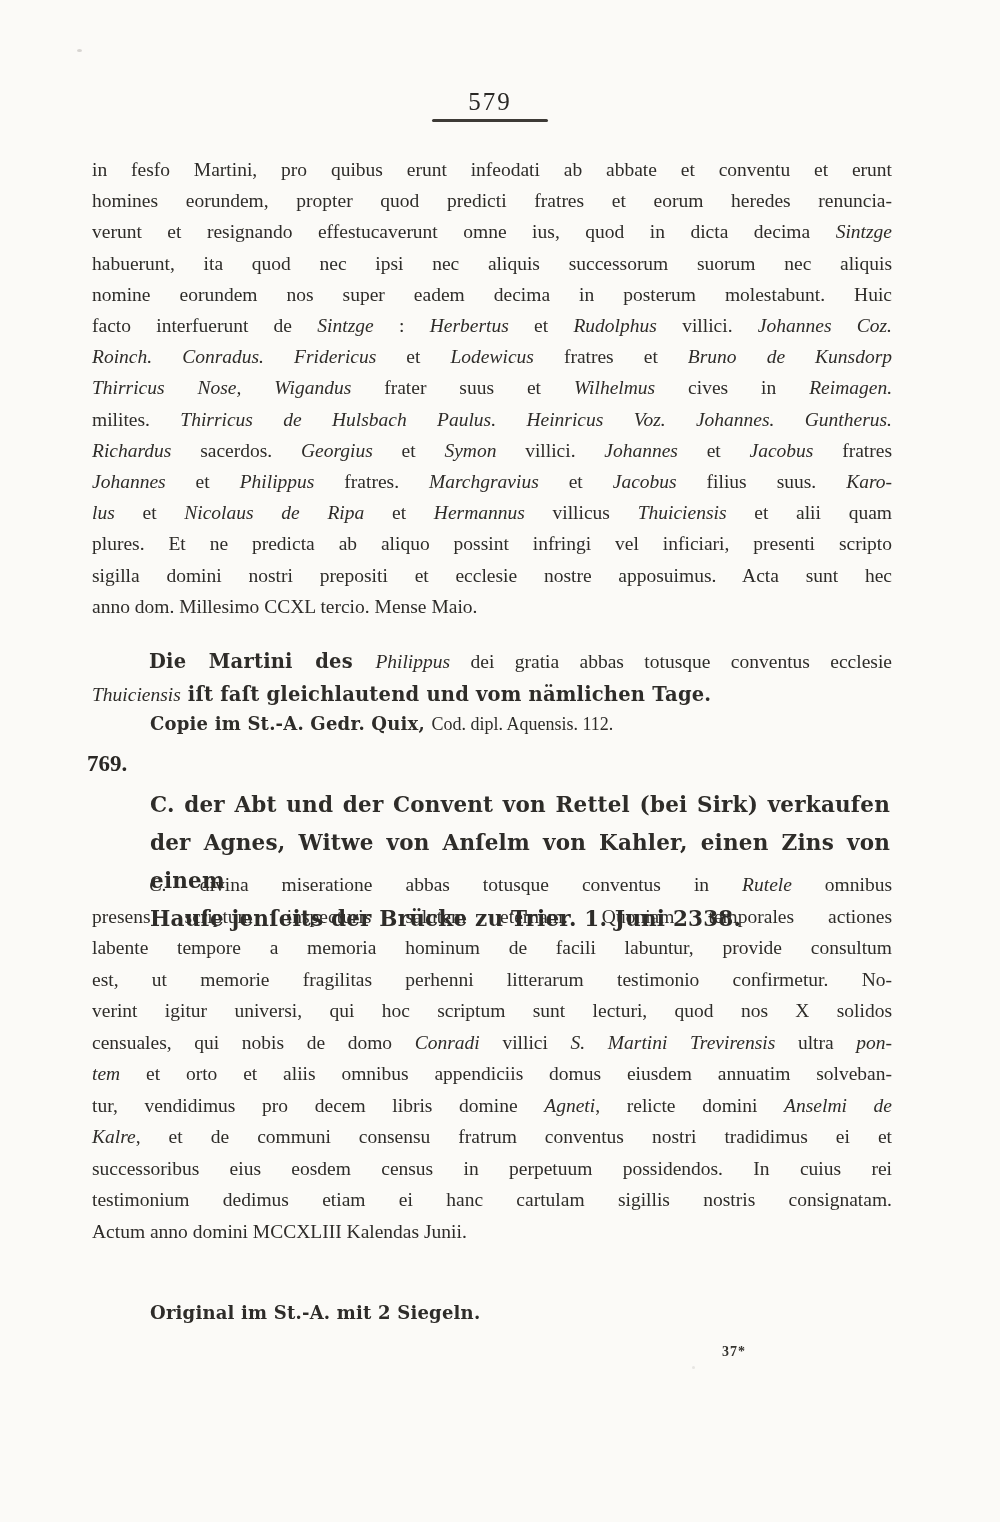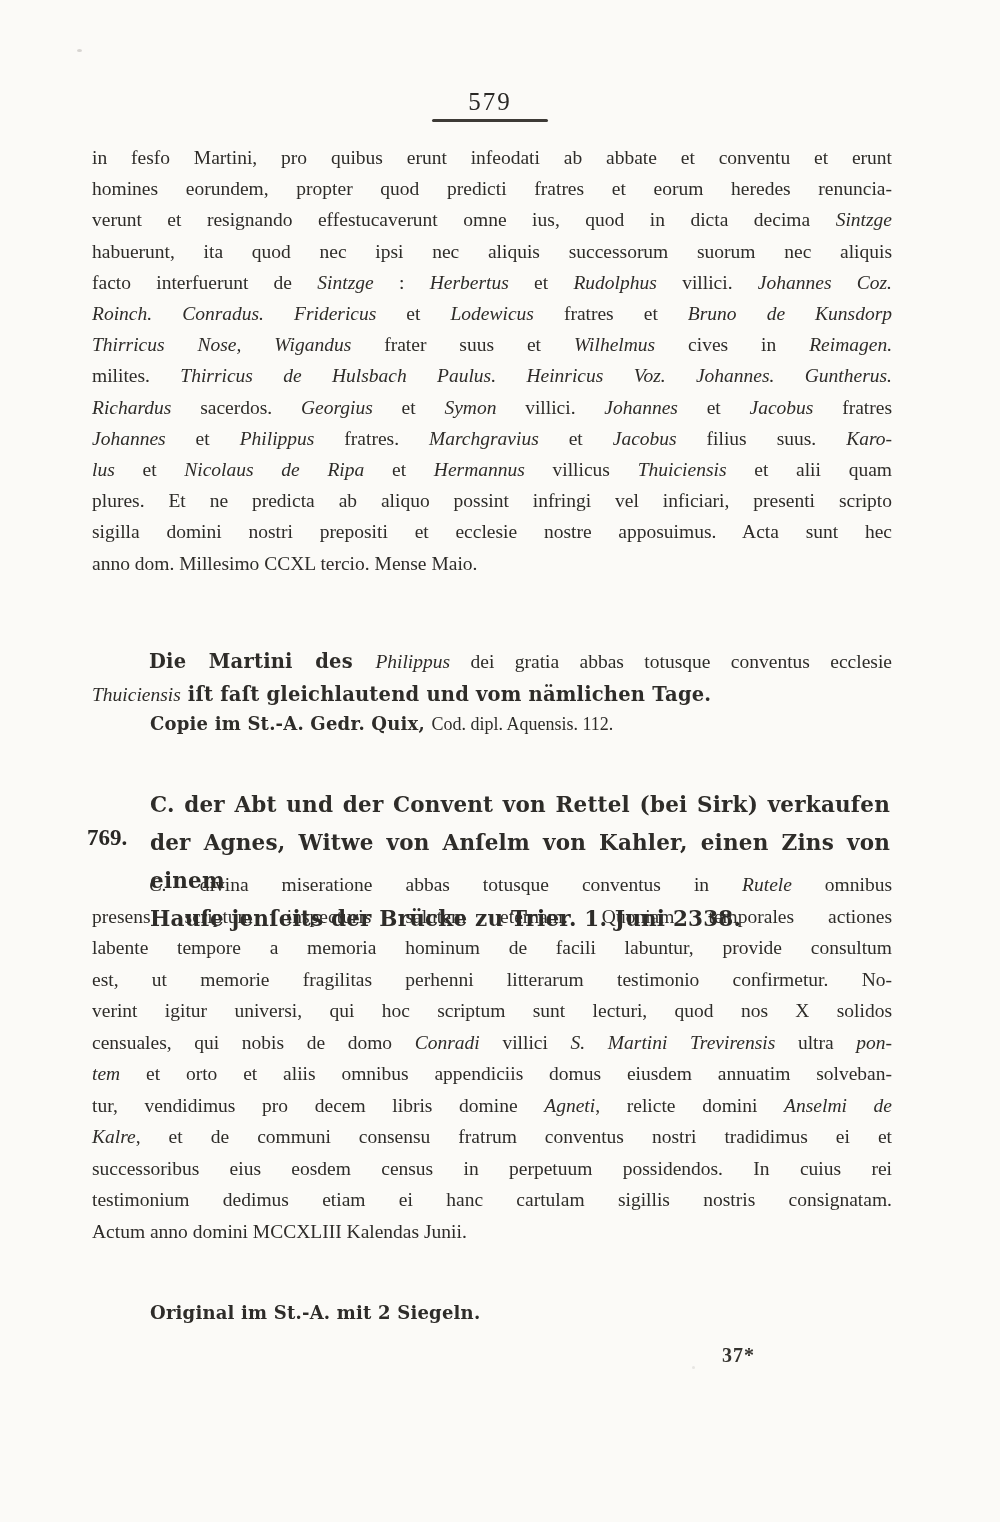--- a/index.html
+++ b/index.html
@@ -24,56 +24,57 @@
   .pagenum-rule { margin-top: 3px; height: 3px; background: #3d3a36; border-radius: 2px; }
 
   
   .para { position: absolute; left: 92px; width: 800px; font-size: 19.5px; line-height: 31.2px; }
   .tline { text-align: justify; text-align-last: justify; }
   .tline.last { text-align-last: left; }
   .tline.indent { text-indent: 57px; }
   .it { font-style: italic; }
   .fr { font-weight: bold; font-family: "DejaVu Serif", serif; letter-spacing: 0.2px; }
 
-  #latin-768 { top: 142px; }
+  #latin-768 { top: 154px; }
 
   #summary-768 { top: 645px; line-height: 33px; }
 
   .source-note { position: absolute; left: 150px; width: 720px; font-size: 18px; line-height: 22px; }
   .source-note .tline { text-align: left; text-align-last: left; }
   #source-768 { top: 713px; }
 
   
-  .entry-number { position: absolute; left: 87px; top: 825px; font-size: 23px; font-weight: bold; color: #2a2825; }
+  .entry-number { position: absolute; left: 87px; top: 751px; font-size: 23px; font-weight: bold; color: #2a2825; }
   #heading-769 { position: absolute; left: 150px; top: 786px; width: 740px; font-size: 21.5px; line-height: 38px; }
 
   #latin-769 { top: 869px; line-height: 31.5px; }
 
   #source-769 { top: 1302px; }
 
-  .sheet-signature { position: absolute; left: 722px; top: 1344px; font-size: 20px; font-weight: bold; letter-spacing: 1px; color: #35332f; }
+  .sheet-signature { position: absolute; left: 722px; top: 1344px; font-size: 14px; font-weight: bold; letter-spacing: 1px; color: #35332f; }
 </style>
 </head>
 <body>
 
 <div class="page">
 
   <div class="speck speck1"></div>
   <div class="speck speck2"></div>
 
   <div class="pagenum-wrap">
     <div class="pagenum">579</div>
     <div class="pagenum-rule"></div>
   </div>
 
   <div class="para" id="latin-768">
       <div class="tline"><span>in fesfo Martini, pro quibus erunt infeodati ab abbate et conventu et erunt</span></div>
       <div class="tline"><span>homines eorundem, propter quod predicti fratres et eorum heredes renuncia-</span></div>
       <div class="tline"><span>verunt et resignando effestucaverunt omne ius, quod in dicta decima </span><span class="it">Sintzge</span></div>
       <div class="tline"><span>habuerunt, ita quod nec ipsi nec aliquis successorum suorum nec aliquis</span></div>
+      <div class="tline"><span>nomine eorundem nos super eadem decima in posterum molestabunt. Huic</span></div>
       <div class="tline"><span>facto interfuerunt de </span><span class="it">Sintzge</span><span> : </span><span class="it">Herbertus</span><span> et </span><span class="it">Rudolphus</span><span> villici. </span><span class="it">Johannes Coz.</span></div>
       <div class="tline"><span class="it">Roinch. Conradus. Fridericus</span><span> et </span><span class="it">Lodewicus</span><span> fratres et </span><span class="it">Bruno de Kunsdorp</span></div>
       <div class="tline"><span class="it">Thirricus Nose,</span><span> </span><span class="it">Wigandus</span><span> frater suus et </span><span class="it">Wilhelmus</span><span> cives in </span><span class="it">Reimagen.</span></div>
       <div class="tline"><span>milites. </span><span class="it">Thirricus de Hulsbach Paulus. Heinricus Voz. Johannes. Guntherus.</span></div>
       <div class="tline"><span class="it">Richardus</span><span> sacerdos. </span><span class="it">Georgius</span><span> et </span><span class="it">Symon</span><span> villici. </span><span class="it">Johannes</span><span> et </span><span class="it">Jacobus</span><span> fratres</span></div>
       <div class="tline"><span class="it">Johannes</span><span> et </span><span class="it">Philippus</span><span> fratres. </span><span class="it">Marchgravius</span><span> et </span><span class="it">Jacobus</span><span> filius suus. </span><span class="it">Karo-</span></div>
       <div class="tline"><span class="it">lus</span><span> et </span><span class="it">Nicolaus de Ripa</span><span> et </span><span class="it">Hermannus</span><span> villicus </span><span class="it">Thuiciensis</span><span> et alii quam</span></div>
       <div class="tline"><span>plures. Et ne predicta ab aliquo possint infringi vel inficiari, presenti scripto</span></div>
       <div class="tline"><span>sigilla domini nostri prepositi et ecclesie nostre apposuimus. Acta sunt hec</span></div>
       <div class="tline last"><span>anno dom. Millesimo CCXL tercio.  Mense Maio.</span></div>

